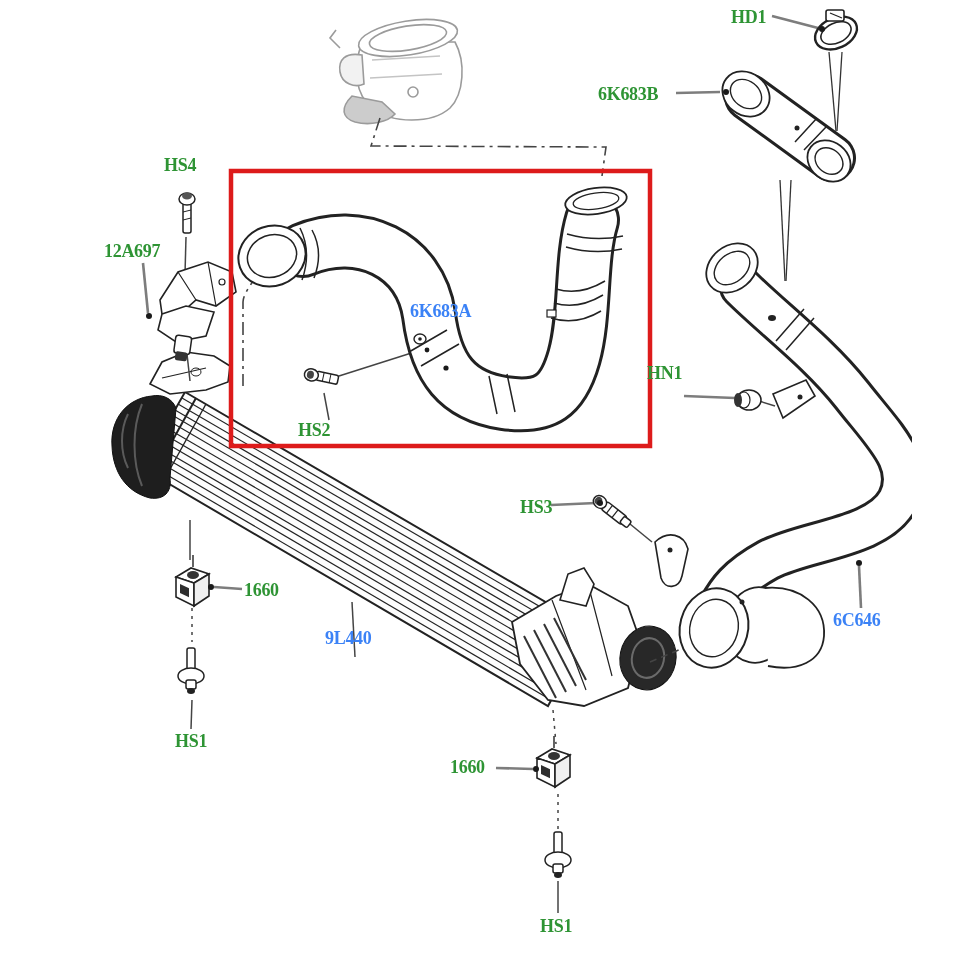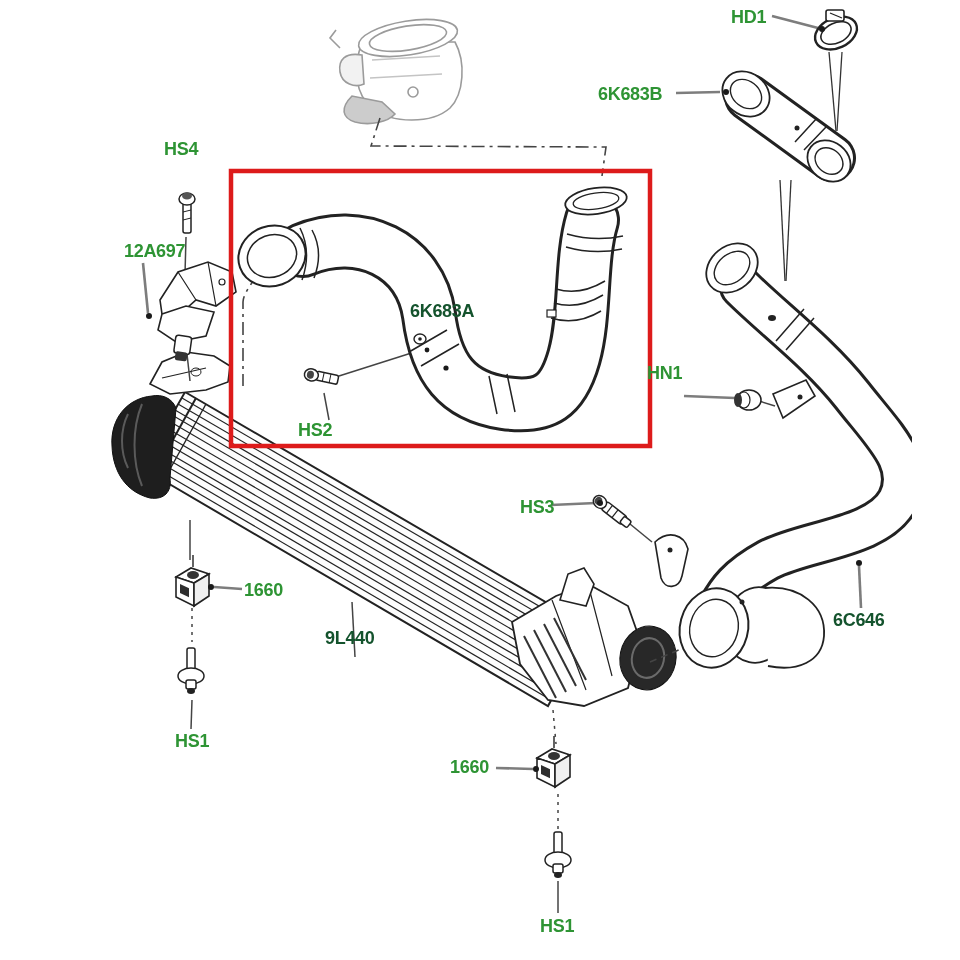--- a/index.html
+++ b/index.html
@@ -1,26 +1,26 @@
 <!DOCTYPE html>
 <html><head>
 <meta charset="utf-8">
 <style>
   html,body{margin:0;padding:0;background:#fff;}
   #stage{position:relative;width:912px;height:960px;background:#fff;overflow:hidden;
-         font-family:Liberation Sans, sans-serif;}
+         font-family:Liberation Serif, serif;}
   #art{position:absolute;left:0;top:0;}
   .lbl{position:absolute;font-weight:bold;font-size:18px;line-height:1;
        letter-spacing:-0.3px;white-space:nowrap;cursor:pointer;}
   .green{color:#2e9434;}
-  .blue{color:#14532d;}
+  .blue{color:#3b82f6;}
   #lbl-hd1{left:731px;top:8px;}
   #lbl-6k683b{left:598px;top:85px;text-align:right;}
-  #lbl-hs4{left:164px;top:140px;}
-  #lbl-12a697{left:124px;top:242px;}
+  #lbl-hs4{left:164px;top:156px;}
+  #lbl-12a697{left:104px;top:242px;}
   #lbl-6k683a{left:410px;top:302px;}
   #lbl-hs2{left:298px;top:421px;}
   #lbl-hn1{left:647px;top:364px;}
   #lbl-hs3{left:520px;top:498px;}
   #lbl-1660l{left:244px;top:581px;}
   #lbl-9l440{left:325px;top:629px;}
   #lbl-6c646{left:833px;top:611px;text-align:center;}
   #lbl-hs1l{left:175px;top:732px;}
   #lbl-1660b{left:450px;top:758px;}
   #lbl-hs1b{left:540px;top:917px;}

